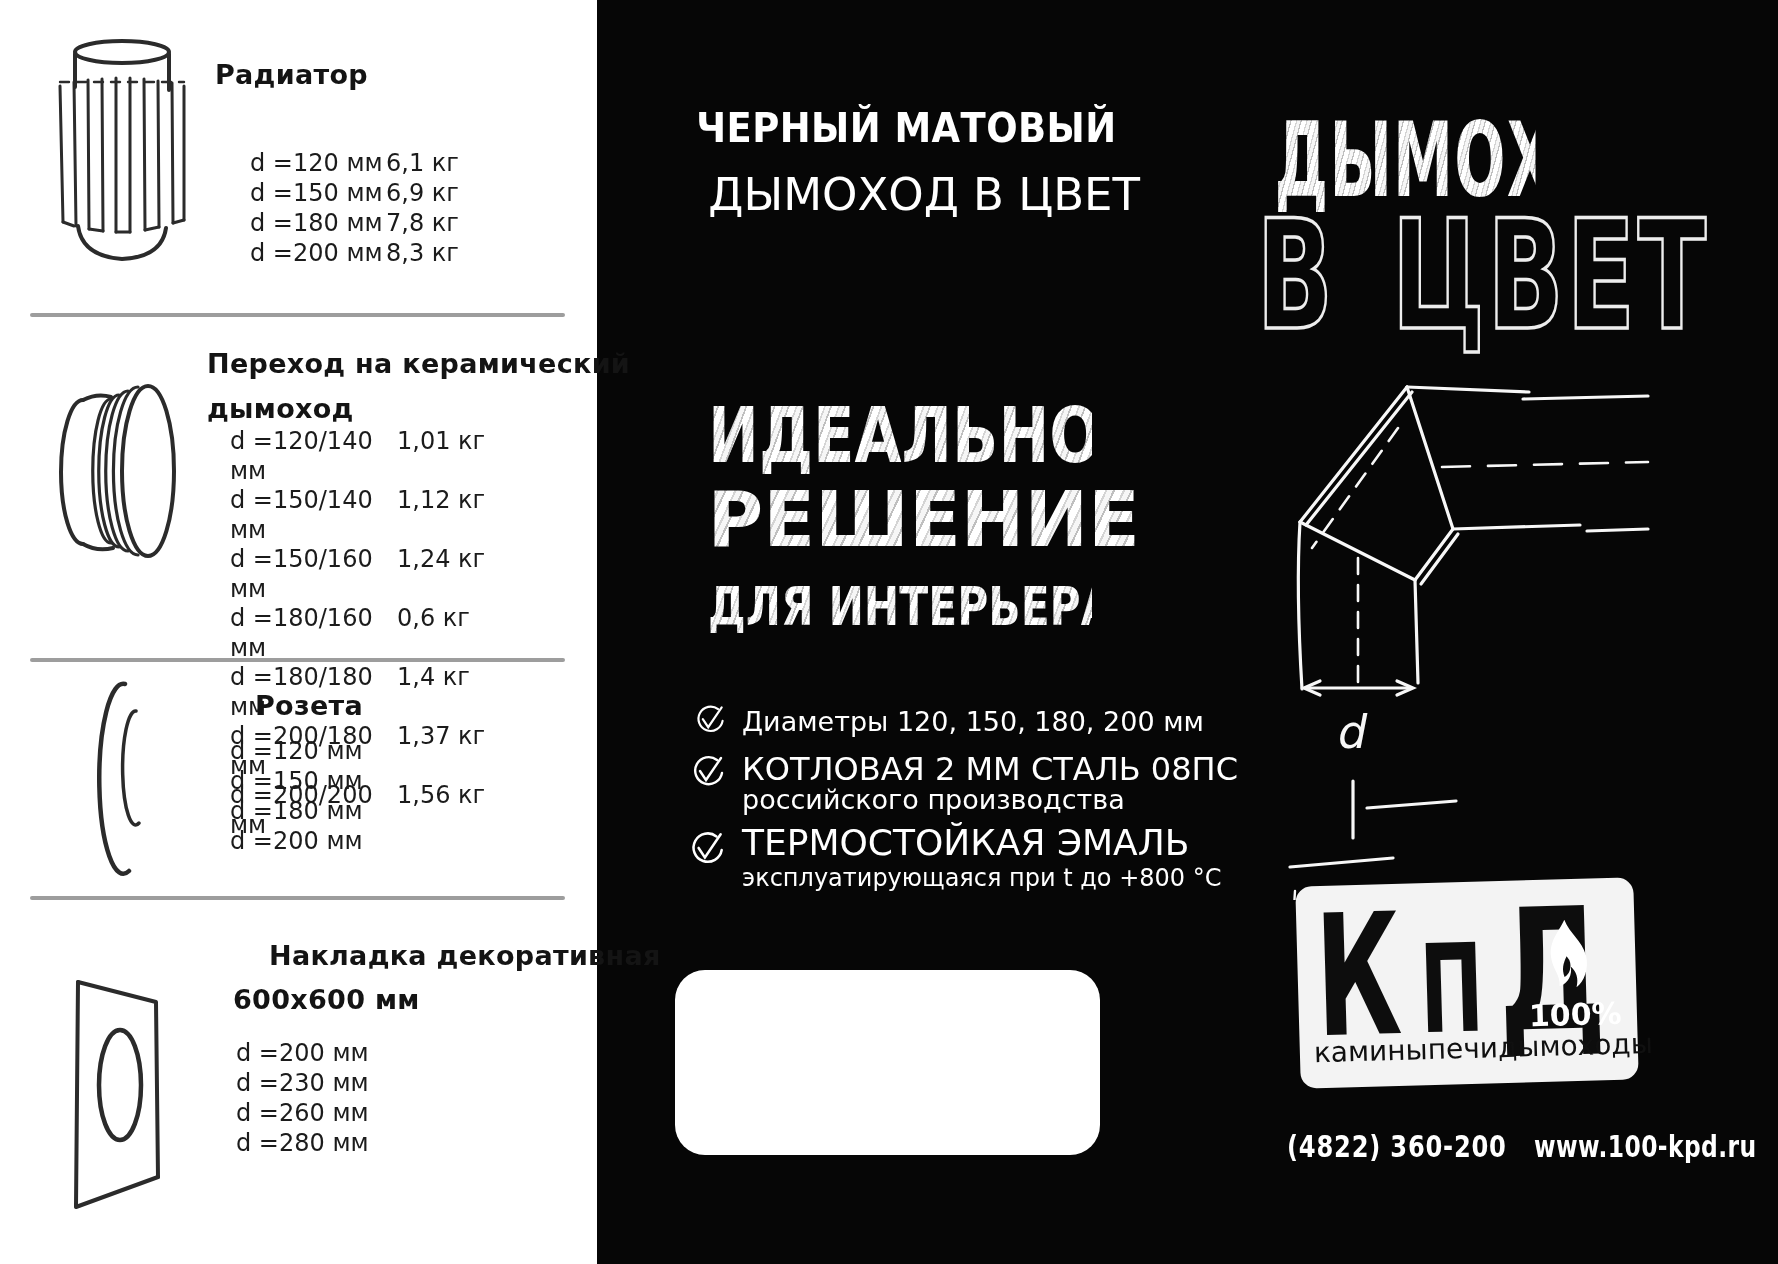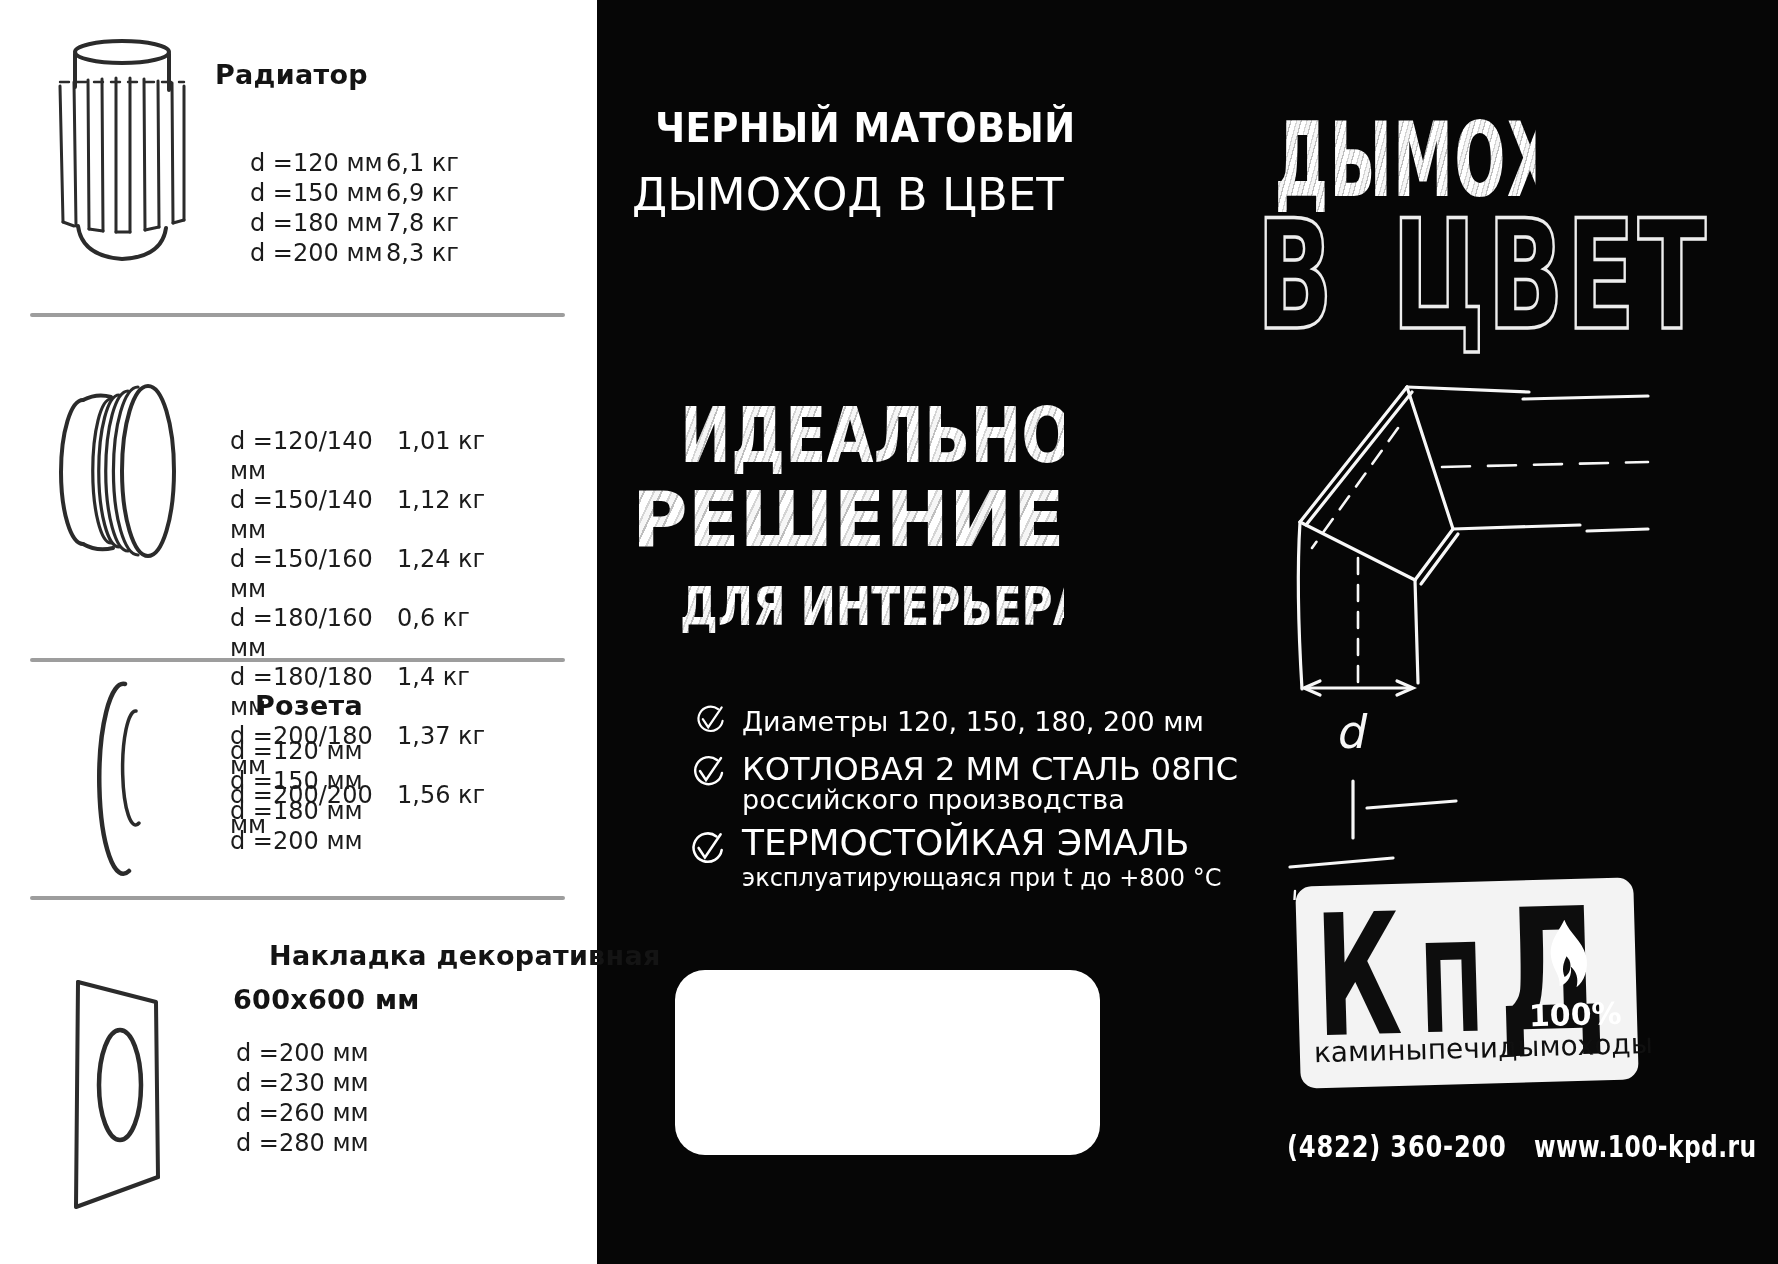--- a/index.html
+++ b/index.html
@@ -16,21 +16,21 @@
   .sketch{stroke:#2b2b2b;fill:none;stroke-linecap:round;stroke-linejoin:round;}
   .sep{position:absolute;height:4px;background:#9d9d9d;border-radius:2px;}
   .sec-title{color:#141414;font-weight:bold;font-size:27px;line-height:45px;letter-spacing:.3px;}
   .spec-rows{color:#1b1b1b;font-size:24px;}
   .spec-row{display:flex;line-height:30px;}
   .s2-rows .spec-row{line-height:29.5px;}
   .s1-rows .d{width:136px;}
   .s2-rows .d{width:167px;}
 
   
-  .mid-col{left:632px;width:480px;text-align:left;color:#fff;}
+  .mid-col{left:660px;width:480px;text-align:right;color:#fff;}
   .hl-bold{font-size:41px;font-weight:bold;letter-spacing:.5px;transform:scaleX(.9);transform-origin:50% 50%;white-space:nowrap;}
   .hl-thin{font-size:45px;font-weight:normal;white-space:nowrap;}
   .big-line{display:block;font-weight:bold;white-space:nowrap;line-height:1;}
   .chalk{color:#ffffff;}
   @supports ((-webkit-background-clip: text)) {
     .chalk{
       background-image:repeating-linear-gradient(115deg,#ffffff 0 7px,#d4d4d4 7px 9px,#f6f6f6 9px 14px,#bfbfbf 14px 16px);
       -webkit-background-clip:text;background-clip:text;-webkit-text-fill-color:transparent;
     }
   }
@@ -103,20 +103,24 @@
     <g class="sketch" stroke-width="4">
       <path d="M28 30 A22 72 0 0 0 28 174"></path>
       <path d="M28 30 Q42 23 56 27 M28 174 Q42 182 58 178"></path>
       <ellipse cx="93" cy="101" rx="26" ry="85"></ellipse>
       <path stroke-width="3.2" d="M83 17 A24 82 0 0 0 83 185"></path>
       <path stroke-width="3.2" d="M73 21 A22 79 0 0 0 73 181"></path>
       <path stroke-width="3.2" d="M64 25 A20 75 0 0 0 64 177"></path>
       <path stroke-width="3.2" d="M56 29 A18 71 0 0 0 56 173"></path>
     </g>
   </svg>
+  <div class="abs sec-title" style="left:207px;top:341px;">
+    <span style="display:block;">Переход на керамический</span>
+    <span style="display:block;">дымоход</span>
+  </div>
   <div class="abs spec-rows s2-rows" style="left:230px;top:427px;">
     <div class="spec-row">
         <span class="d">d =120/140 мм</span>
         <span class="w">1,01 кг</span>
       </div>
     <div class="spec-row">
         <span class="d">d =150/140 мм</span>
         <span class="w">1,12 кг</span>
       </div>
     <div class="spec-row">

